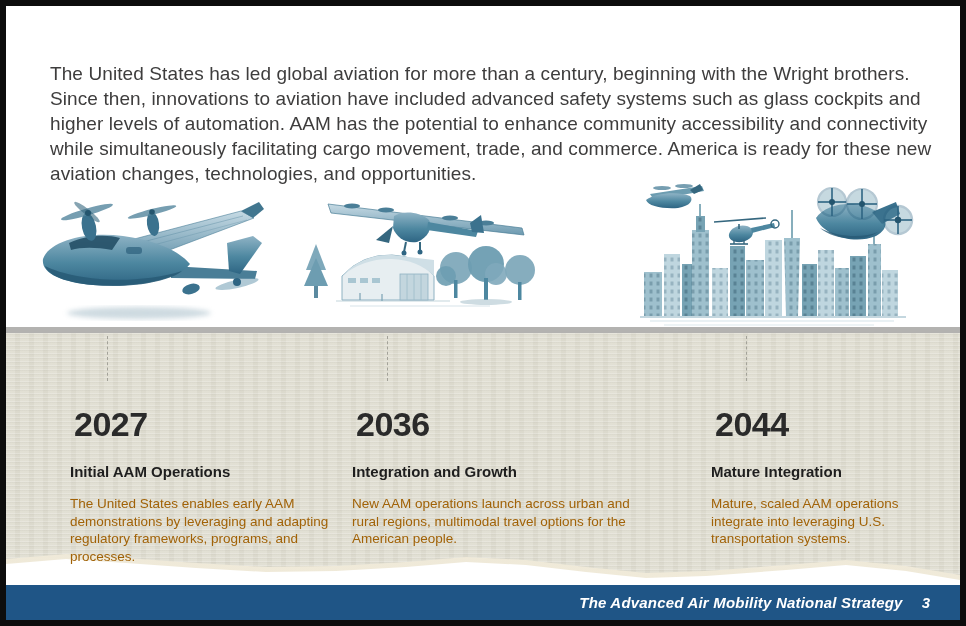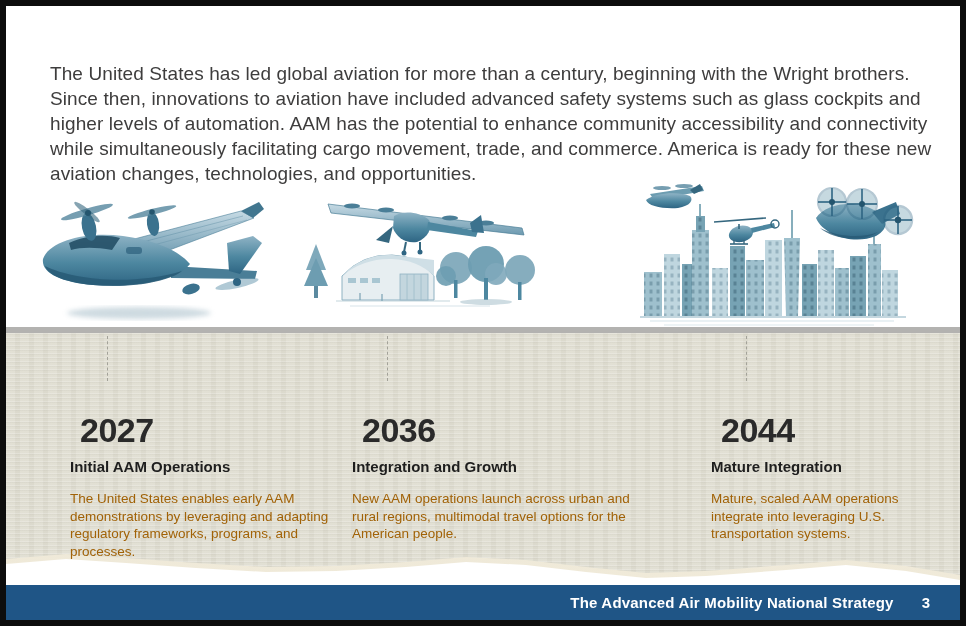--- a/index.html
+++ b/index.html
@@ -53,34 +53,34 @@
   .dash-line.d1{left:101px;}
   .dash-line.d2{left:381px;}
   .dash-line.d3{left:740px;}
   
   .milestone{position:absolute;top:397px;}
   .milestone.m1{left:64px;width:270px;}
   .milestone.m2{left:346px;width:282px;}
   .milestone.m3{left:705px;width:215px;}
   .year{
     font-size:34px;font-weight:900;color:#2a2a2a;line-height:34px;
-    letter-spacing:-0.5px;margin:10px;
+    letter-spacing:-0.5px;margin:4px;
   }
   .mtitle{
     font-size:15px;font-weight:bold;color:#1e1e1e;line-height:19px;
-    margin-top:8px;
+    margin-top:21px;
   }
   .mdesc{
     font-size:13.5px;color:#a16207;line-height:17.5px;margin-top:14px;
   }
   
   .footer{
     position:absolute;left:0;top:579px;width:954px;height:35px;
     background:#1f5586;display:flex;align-items:center;
-    justify-content:flex-end;gap:28px;padding-right:30px;box-sizing:border-box;
+    justify-content:flex-end;gap:19px;padding-right:30px;box-sizing:border-box;font-style:italic;
   }
   .footer .ftitle{font-size:15px;font-weight:bold;color:#ffffff;letter-spacing:0.2px;}
   .footer .fpage{font-size:15px;font-weight:bold;color:#ffffff;}
   svg{display:block;}
 </style>
 </head>
 <body>
 
 <div class="page">
 

